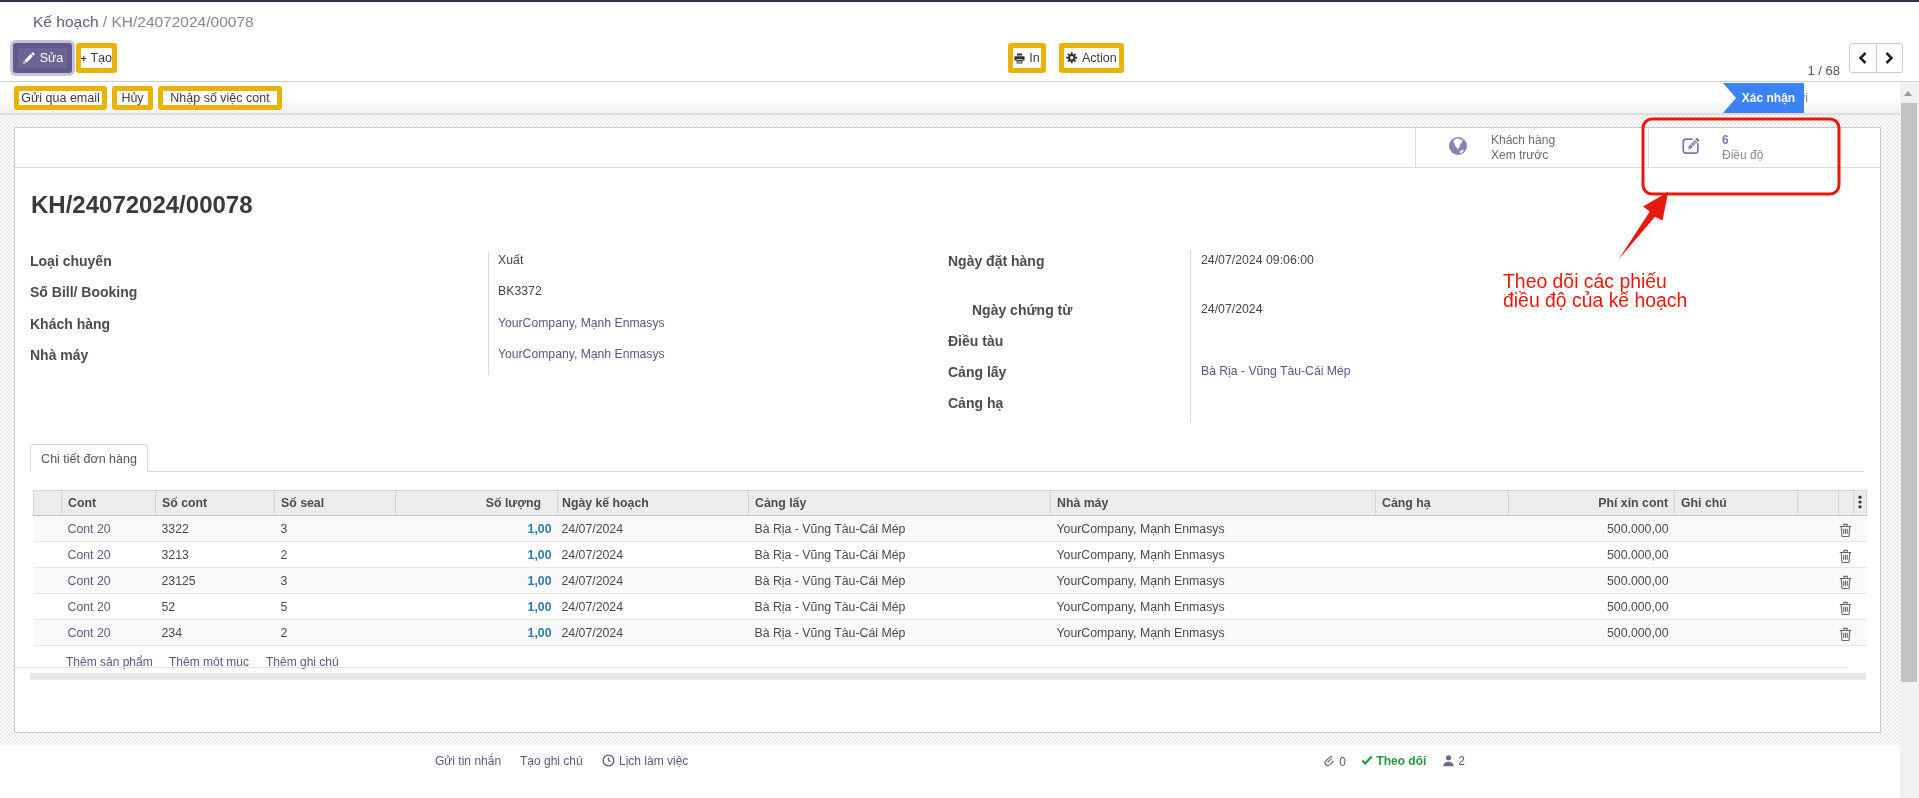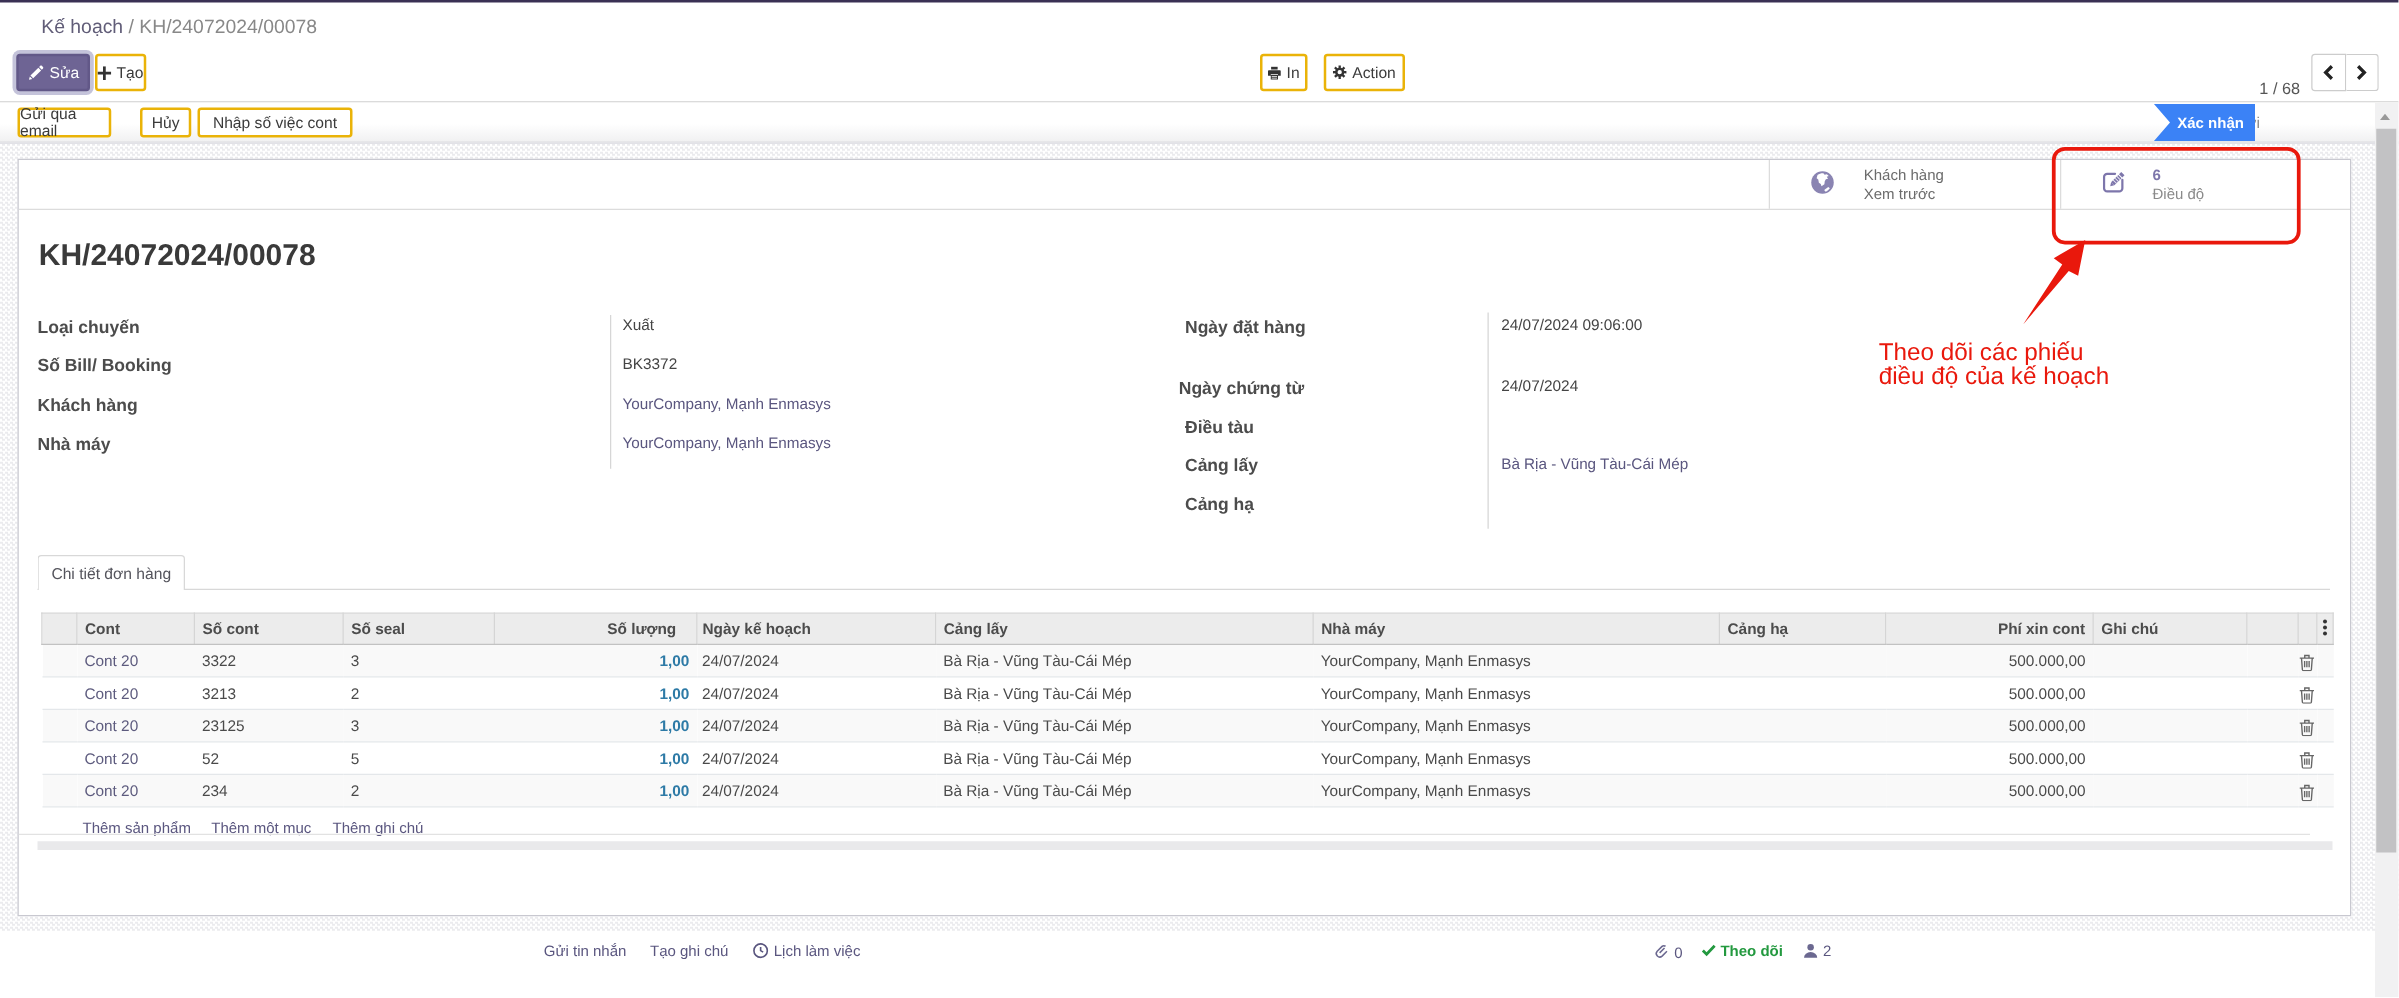--- a/index.html
+++ b/index.html
@@ -5,21 +5,21 @@
   html,body{margin:0;padding:0;}
   body{font-family:"Liberation Sans", sans-serif;}
   #root{position:relative;width:1919px;height:798px;overflow:hidden;background:#fff;}
   .abs{position:absolute;}
   .pattern{
     background:
       repeating-conic-gradient(#ebebee 0% 25%, #ffffff 0% 50%);
     background-size:4px 4px;
   }
   .btn{position:absolute;display:flex;align-items:center;justify-content:center;
-    border:2px solid #eab308;border-radius:3px;background:#fff;color:#3b3b3b;
+    border:5px solid #eab308;border-radius:3px;background:#fff;color:#3b3b3b;
     font-size:12.5px;box-sizing:border-box;}
   .link{color:#5a567f;}
   .lbl{font-weight:bold;color:#4c4c4c;font-size:14px;}
   .val{color:#444;font-size:12.3px;}
   #tbl th.h{border:1px solid #d5d5d5;border-bottom:1px solid #c2c2c2;font-size:12.3px;color:#4c4c4c;text-align:left;padding:0 6px;font-weight:bold;}
   #tbl th:nth-child(6),#tbl td:nth-child(6){padding-left:4px;}
   #tbl td{height:25px;padding:0 6px;color:#4a4a4a;border-bottom:1px solid #e4e7ea;overflow:hidden;white-space:nowrap;}
   #tbl tr.odd td{background:#f9f9f9;}
   #tbl .r{text-align:right;}
   #tbl th.h.r{text-align:right;}
@@ -67,21 +67,21 @@
     <div style="flex:1;border:1px solid #ccc;border-left:none;border-radius:0 3px 3px 0;display:flex;align-items:center;justify-content:center;background:#fff;">
       <svg width="10" height="14" viewBox="0 0 10 14">
           <polyline points="2.5,2 7.5,7 2.5,12" fill="none" stroke="#222" stroke-width="2.6"></polyline>
         </svg>
     </div>
   </div>
 
   <div class="abs" style="left:0;top:81px;width:1919px;height:1px;background:#cfcfcf;"></div>
 
   <div class="abs" style="left:0;top:82px;width:1919px;height:32px;background:linear-gradient(to bottom,#ffffff 55%,#f1f1f2 100%);border-bottom:1px solid #e0e0e2;box-sizing:border-box;"></div>
-  <div class="btn" style="left:14px;top:86px;width:75px;height:24px;">Gửi qua email</div>
+  <div class="btn" style="left:14px;top:86px;width:93px;height:24px;">Gửi qua email</div>
   <div class="btn" style="left:112px;top:86px;width:41px;height:24px;">Hủy</div>
   <div class="btn" style="left:158px;top:86px;width:124px;height:24px;">Nhập số việc cont</div>
   <div class="abs" style="left:1740px;top:83px;width:68px;height:30px;display:flex;align-items:center;justify-content:flex-end;font-size:12.5px;color:#8a8a8a;">Mới</div>
   <div class="abs" style="left:1723px;top:83px;width:81px;height:30px;background:#3b82f6;color:#fff;font-size:12px;font-weight:bold;display:flex;align-items:center;justify-content:center;padding-left:10px;box-sizing:border-box;clip-path:polygon(0 0,100% 0,100% 100%,0 100%,13px 50%);">Xác nhận</div>
 
   <div class="abs pattern" style="left:0;top:114px;width:1919px;height:631px;border-top:1px solid #d9d9df;box-sizing:border-box;"></div>
 
   <div class="abs" style="left:14px;top:127px;width:1867px;height:606px;background:#fff;border:1px solid #c8c8d0;box-sizing:border-box;">
 
     <div class="abs" style="left:0;top:0;width:1865px;height:39px;border-bottom:1px solid #dcdcdc;"></div>
@@ -114,21 +114,21 @@
     <div class="abs lbl" style="left:15px;top:156px;">Số Bill/ Booking</div>
     <div class="abs lbl" style="left:15px;top:188px;">Khách hàng</div>
     <div class="abs lbl" style="left:15px;top:219px;">Nhà máy</div>
     <div class="abs" style="left:473px;top:124px;width:1px;height:123px;background:#d6d6d6;"></div>
     <div class="abs val" style="left:483px;top:125px;">Xuất</div>
     <div class="abs val" style="left:483px;top:156px;">BK3372</div>
     <div class="abs link" style="left:483px;top:188px;font-size:12.2px;">YourCompany, Mạnh Enmasys</div>
     <div class="abs link" style="left:483px;top:219px;font-size:12.2px;">YourCompany, Mạnh Enmasys</div>
 
     <div class="abs lbl" style="left:933px;top:125px;">Ngày đặt hàng</div>
-    <div class="abs lbl" style="left:904px;top:174px;padding-left:24px;">Ngày chứng từ</div>
+    <div class="abs lbl" style="left:933px;top:174px;padding-left:24px;">Ngày chứng từ</div>
     <div class="abs lbl" style="left:933px;top:205px;">Điều tàu</div>
     <div class="abs lbl" style="left:933px;top:236px;">Cảng lấy</div>
     <div class="abs lbl" style="left:933px;top:267px;">Cảng hạ</div>
     <div class="abs" style="left:1175px;top:122px;width:1px;height:173px;background:#d6d6d6;"></div>
     <div class="abs val" style="left:1186px;top:125px;">24/07/2024 09:06:00</div>
     <div class="abs val" style="left:1186px;top:174px;">24/07/2024</div>
     <div class="abs link" style="left:1186px;top:236px;font-size:12.2px;">Bà Rịa - Vũng Tàu-Cái Mép</div>
 
     <div class="abs" style="left:15px;top:343px;width:1834px;height:1px;background:#d8d8d8;"></div>
     <div class="abs" style="left:15px;top:316px;width:118px;height:28px;background:#fff;border:1px solid #d8d8d8;border-bottom:none;border-radius:3px 3px 0 0;box-sizing:border-box;display:flex;align-items:center;justify-content:center;font-size:12.5px;color:#54545c;">Chi tiết đơn hàng</div>

